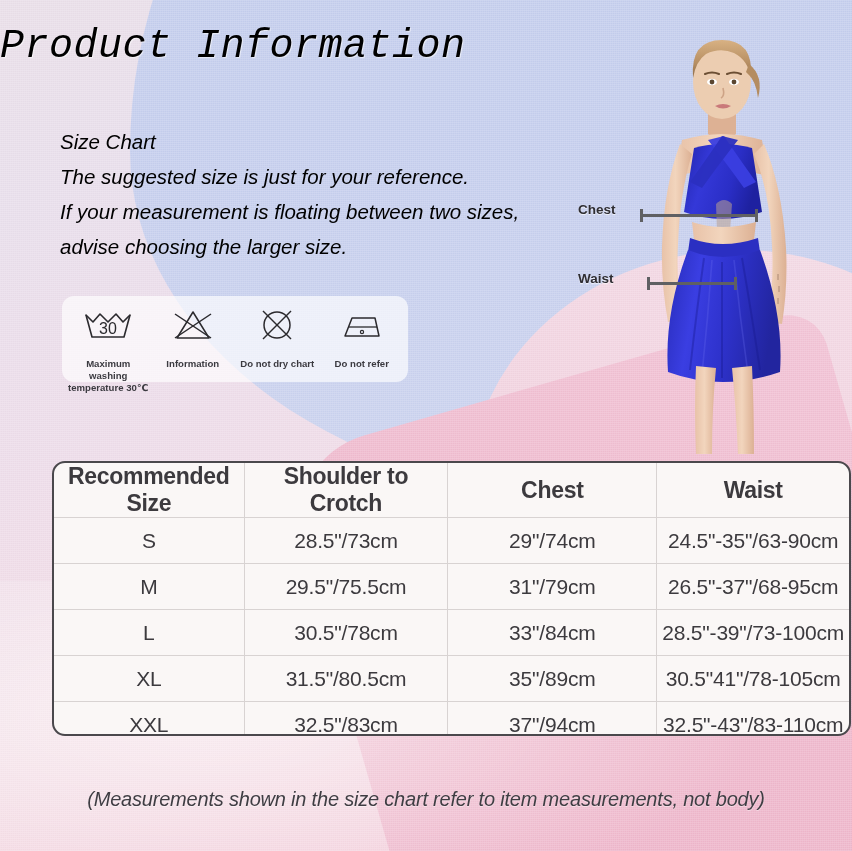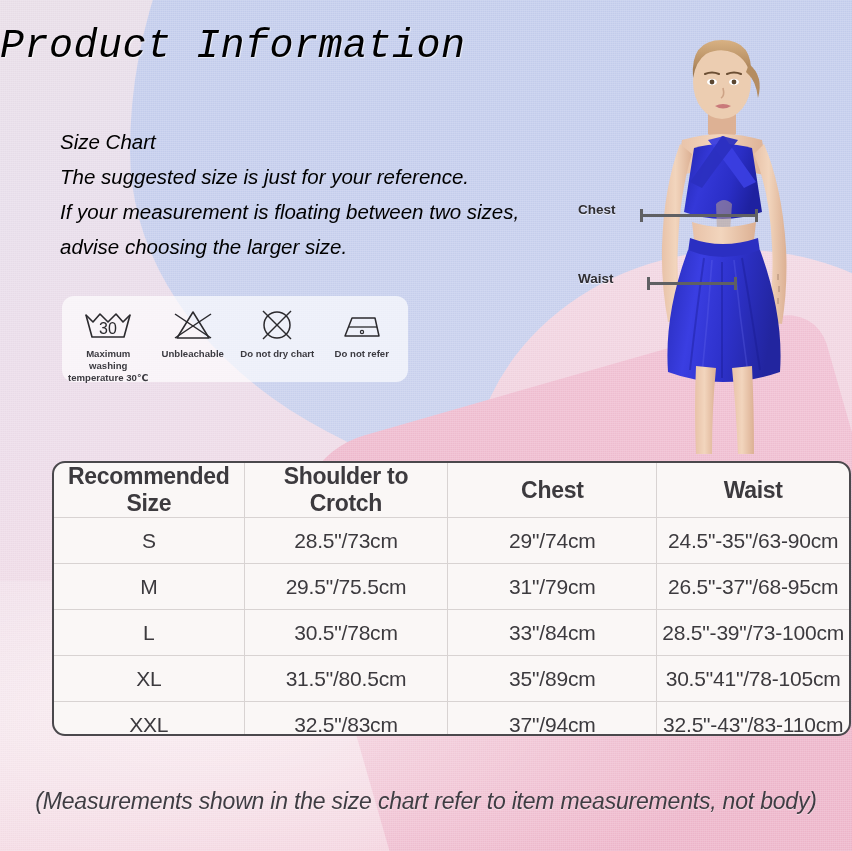--- a/index.html
+++ b/index.html
@@ -145,21 +145,21 @@
     align-items: center;
     justify-content: flex-start;
   }
   .care-glyph {
     height: 38px;
     display: flex;
     align-items: flex-end;
     justify-content: center;
   }
   .care-label {
-    margin-top: 6px;
+    margin-top: 16px;
     font-size: 9.6px;
     font-weight: bold;
     line-height: 12px;
     color: #3b3a40;
     text-align: center;
     white-space: pre-line;
   }
 
   
   #model {
@@ -251,21 +251,21 @@
   col.c3 { width: 183px; }
 
   
   #footnote {
     position: absolute;
     left: 0;
     right: 0;
     top: 788px;
     text-align: center;
     font-style: italic;
-    font-size: 23px;
+    font-size: 20px;
     color: #3f3d43;
     letter-spacing: -0.2px;
     text-shadow: 0 1px 1px rgba(255,255,255,0.5);
   }
 </style>
 </head>
 <body>
 
 <div id="page">
 
@@ -300,21 +300,21 @@
     </div>
 
     <div class="care-item">
       <div class="care-glyph">
         <svg width="44" height="34" viewBox="0 0 44 34">
           <path d="M22 4 L38 30 L6 30 Z" fill="none" stroke="#2b2a2e" stroke-width="1.5" stroke-linejoin="round"></path>
           <line x1="4" y1="6" x2="40" y2="30" stroke="#2b2a2e" stroke-width="1.5"></line>
           <line x1="40" y1="6" x2="4" y2="30" stroke="#2b2a2e" stroke-width="1.5"></line>
         </svg>
       </div>
-      <div class="care-label">Unbleachable</div>
+      <div class="care-label">Information</div>
     </div>
 
     <div class="care-item">
       <div class="care-glyph">
         <svg width="40" height="34" viewBox="0 0 40 34">
           <circle cx="20" cy="17" r="13" fill="none" stroke="#2b2a2e" stroke-width="1.5"></circle>
           <line x1="6" y1="3" x2="34" y2="31" stroke="#2b2a2e" stroke-width="1.5"></line>
           <line x1="34" y1="3" x2="6" y2="31" stroke="#2b2a2e" stroke-width="1.5"></line>
         </svg>
       </div>

